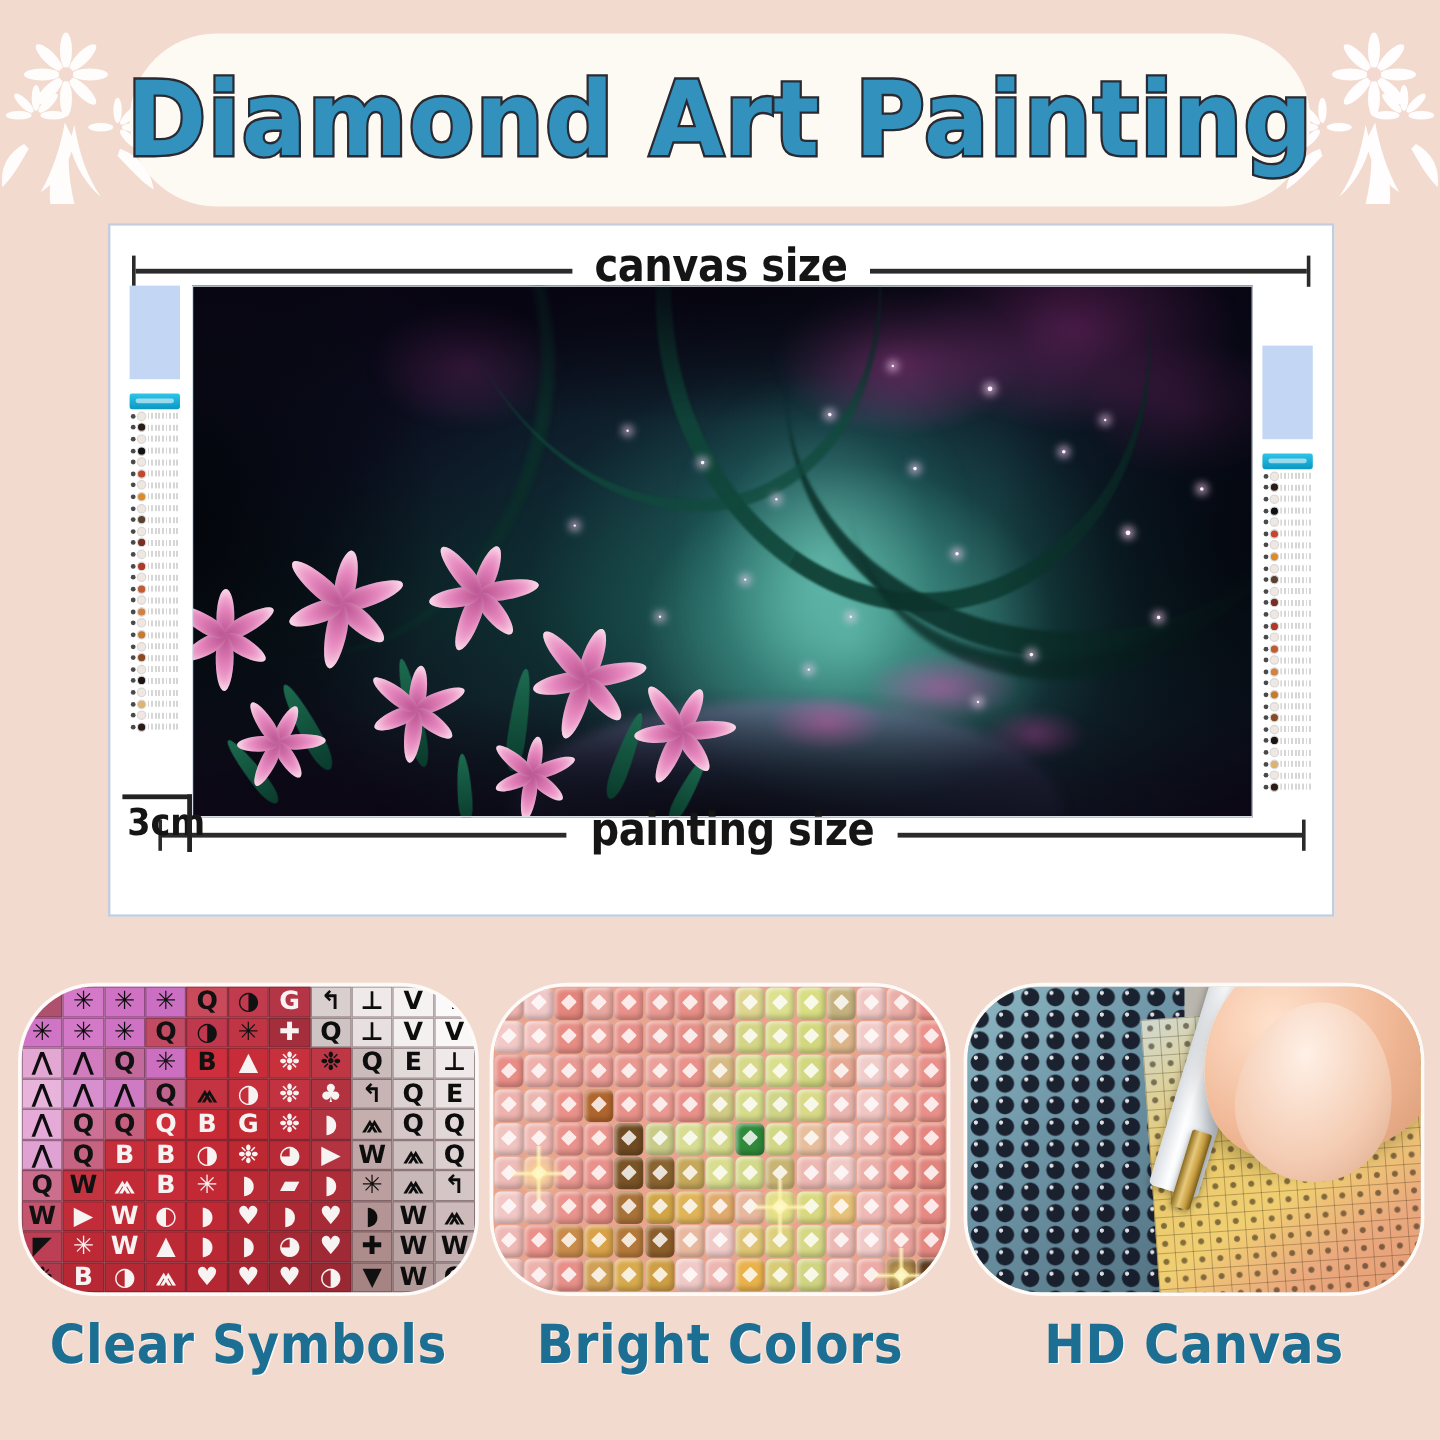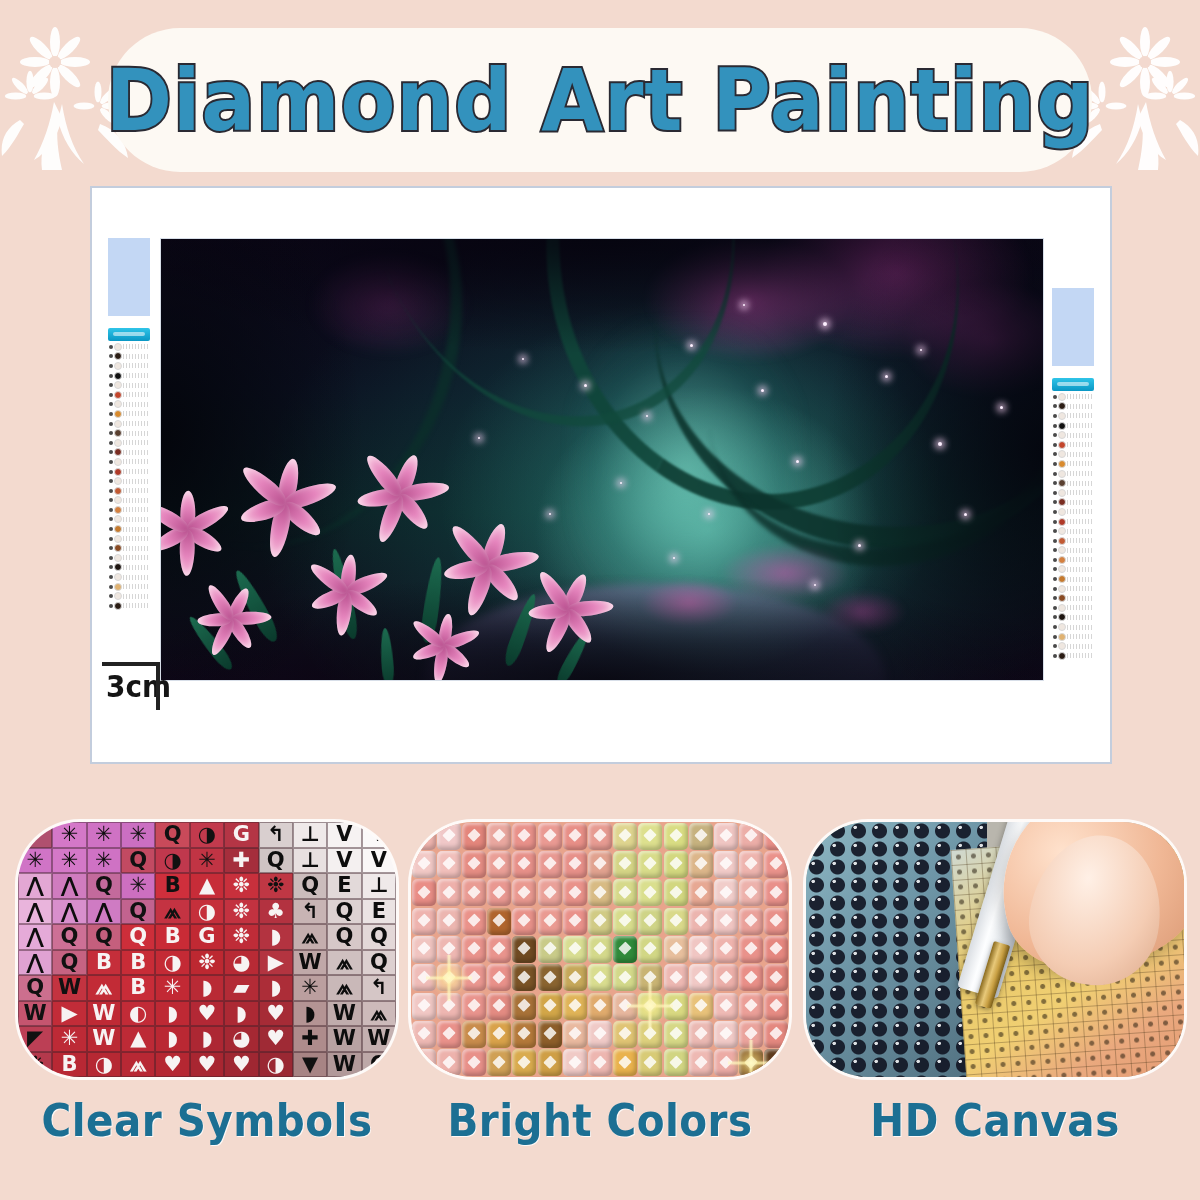--- a/index.html
+++ b/index.html
@@ -575,20 +575,27 @@
     </g>
   </svg>
 </div>
 
 <div class="title-banner">
   <div class="title-text">Diamond Art Painting</div>
 </div>
 
 <div class="showcase">
 
+  <div class="measure top">
+    <div class="cap"></div>
+    <div class="rule"></div>
+    <div class="mlabel">canvas size</div>
+    <div class="rule"></div>
+    <div class="cap"></div>
+  </div>
 
   <div class="artwork-wrap">
     <div class="art"></div>
     <div class="canopy-l"></div>
     <div class="canopy-r"></div>
     <div class="mist"></div>
     <div class="trunk t1"></div>
     <div class="trunk t2"></div>
     <div class="trunk t3"></div>
     <div class="trunk t4"></div>
@@ -985,20 +992,27 @@
           <div class="bead" style="background: rgb(42, 28, 20);"></div>
           <div class="codebar"></div>
         </div>
       </div>
   </div>
 
   <div class="cm-rule"></div>
   <div class="cm-label">3cm</div>
   <div class="cm-tick"></div>
 
+  <div class="measure bottom">
+    <div class="cap"></div>
+    <div class="rule"></div>
+    <div class="mlabel">painting size</div>
+    <div class="rule"></div>
+    <div class="cap"></div>
+  </div>
 </div>
 
 <div class="features">
 
   <div class="fcard c1">
     <div class="symgrid" id="symgrid">
         <div class="symcell" style="background: rgb(176, 80, 111); color: rgb(17, 17, 17);">◤</div>
         <div class="symcell" style="background: rgb(212, 120, 200); color: rgb(13, 13, 13);">✳</div>
         <div class="symcell" style="background: rgb(207, 114, 196); color: rgb(13, 13, 13);">✳</div>
         <div class="symcell" style="background: rgb(203, 111, 194); color: rgb(17, 17, 17);">✳</div>

